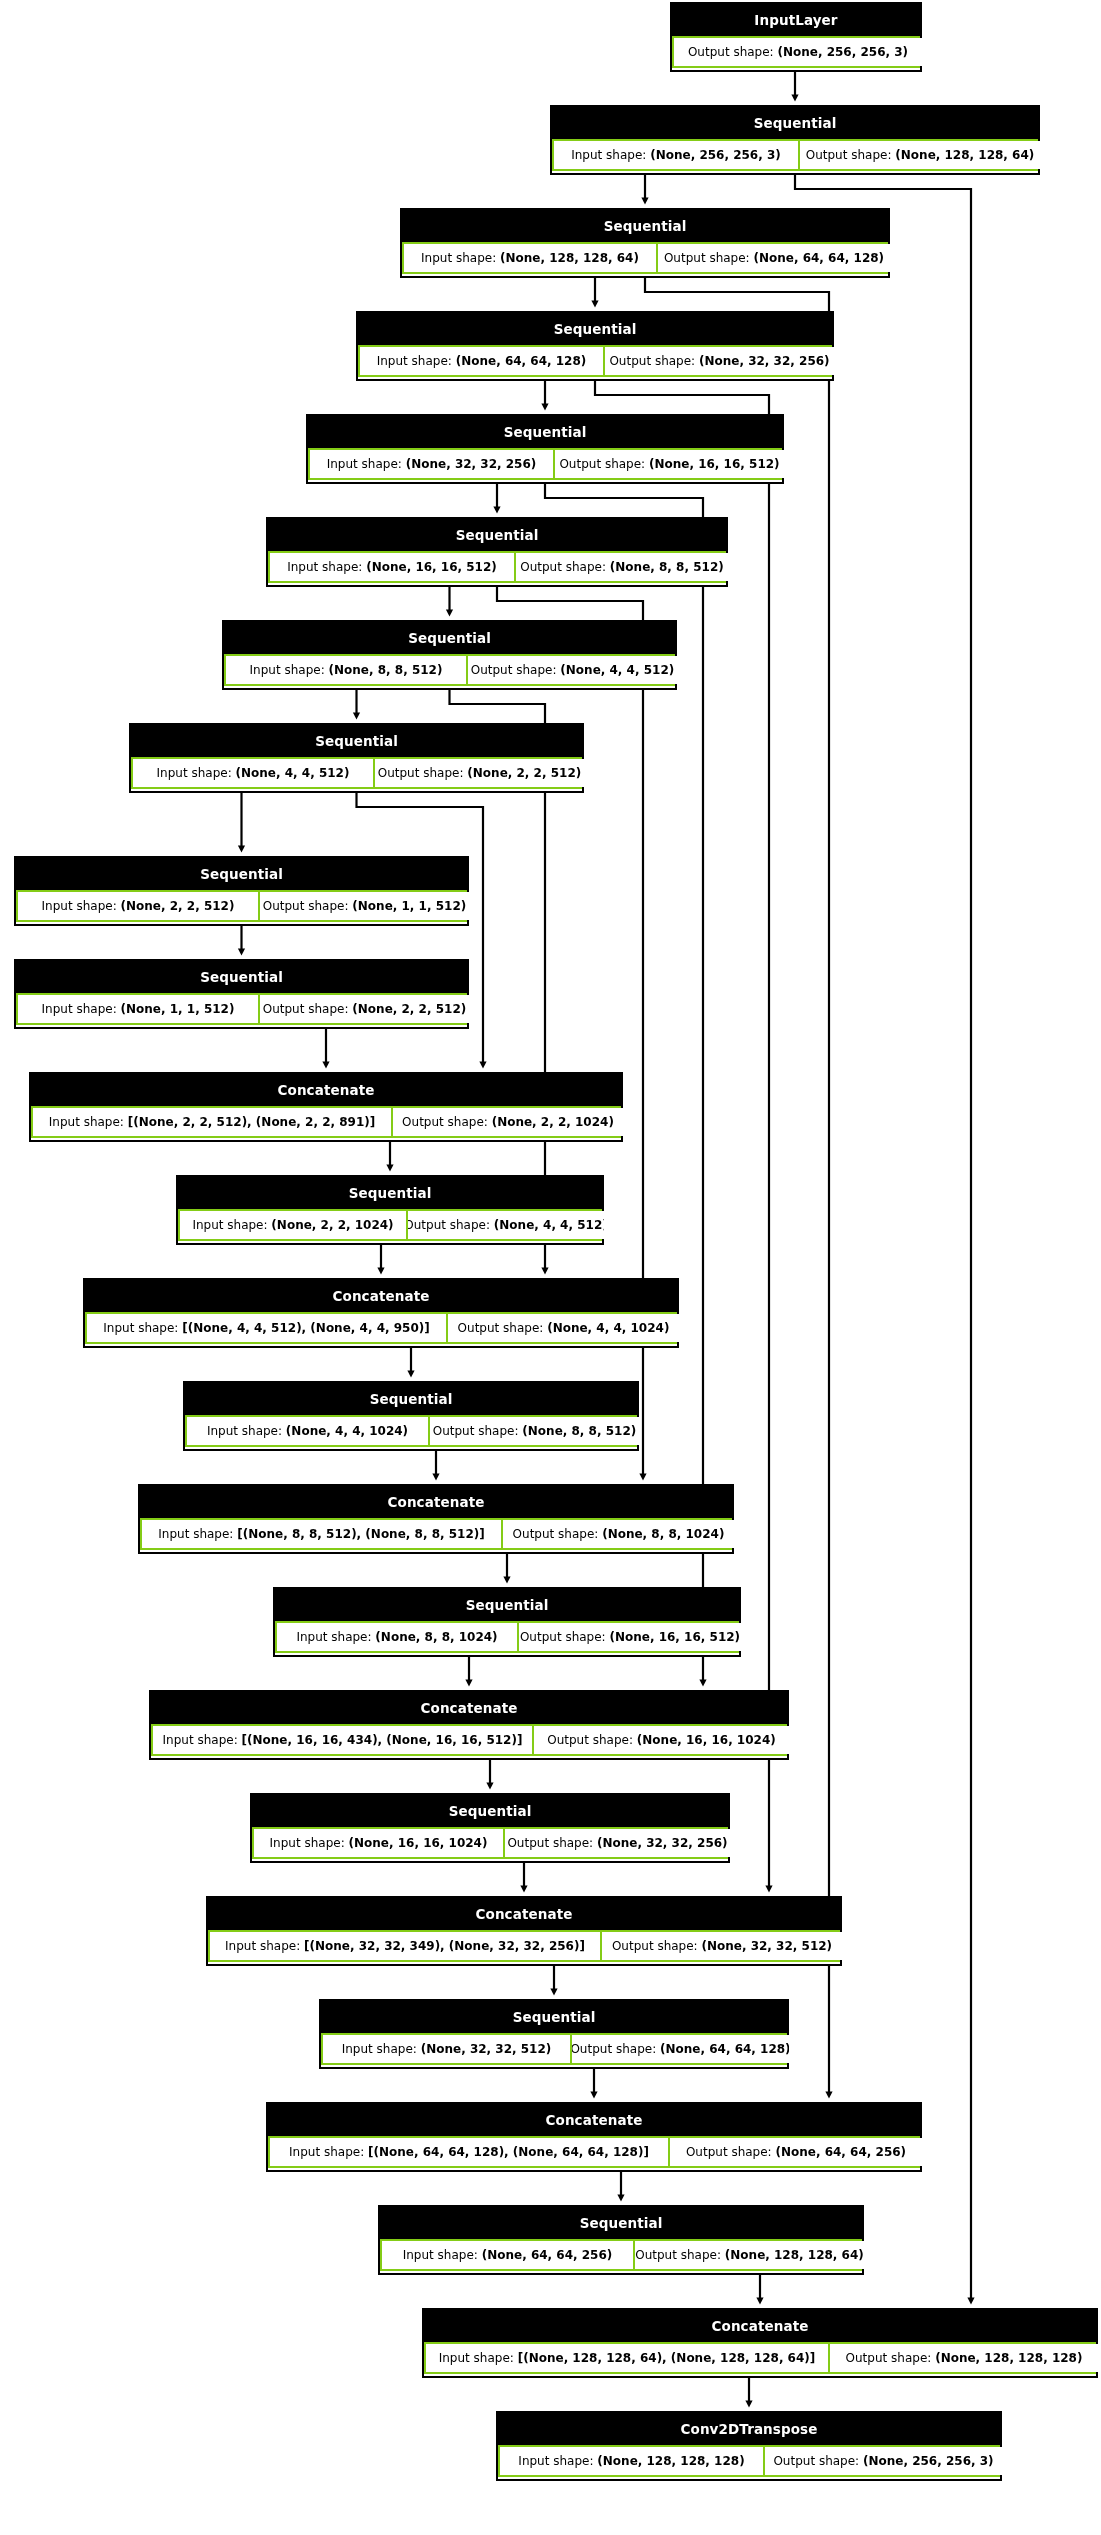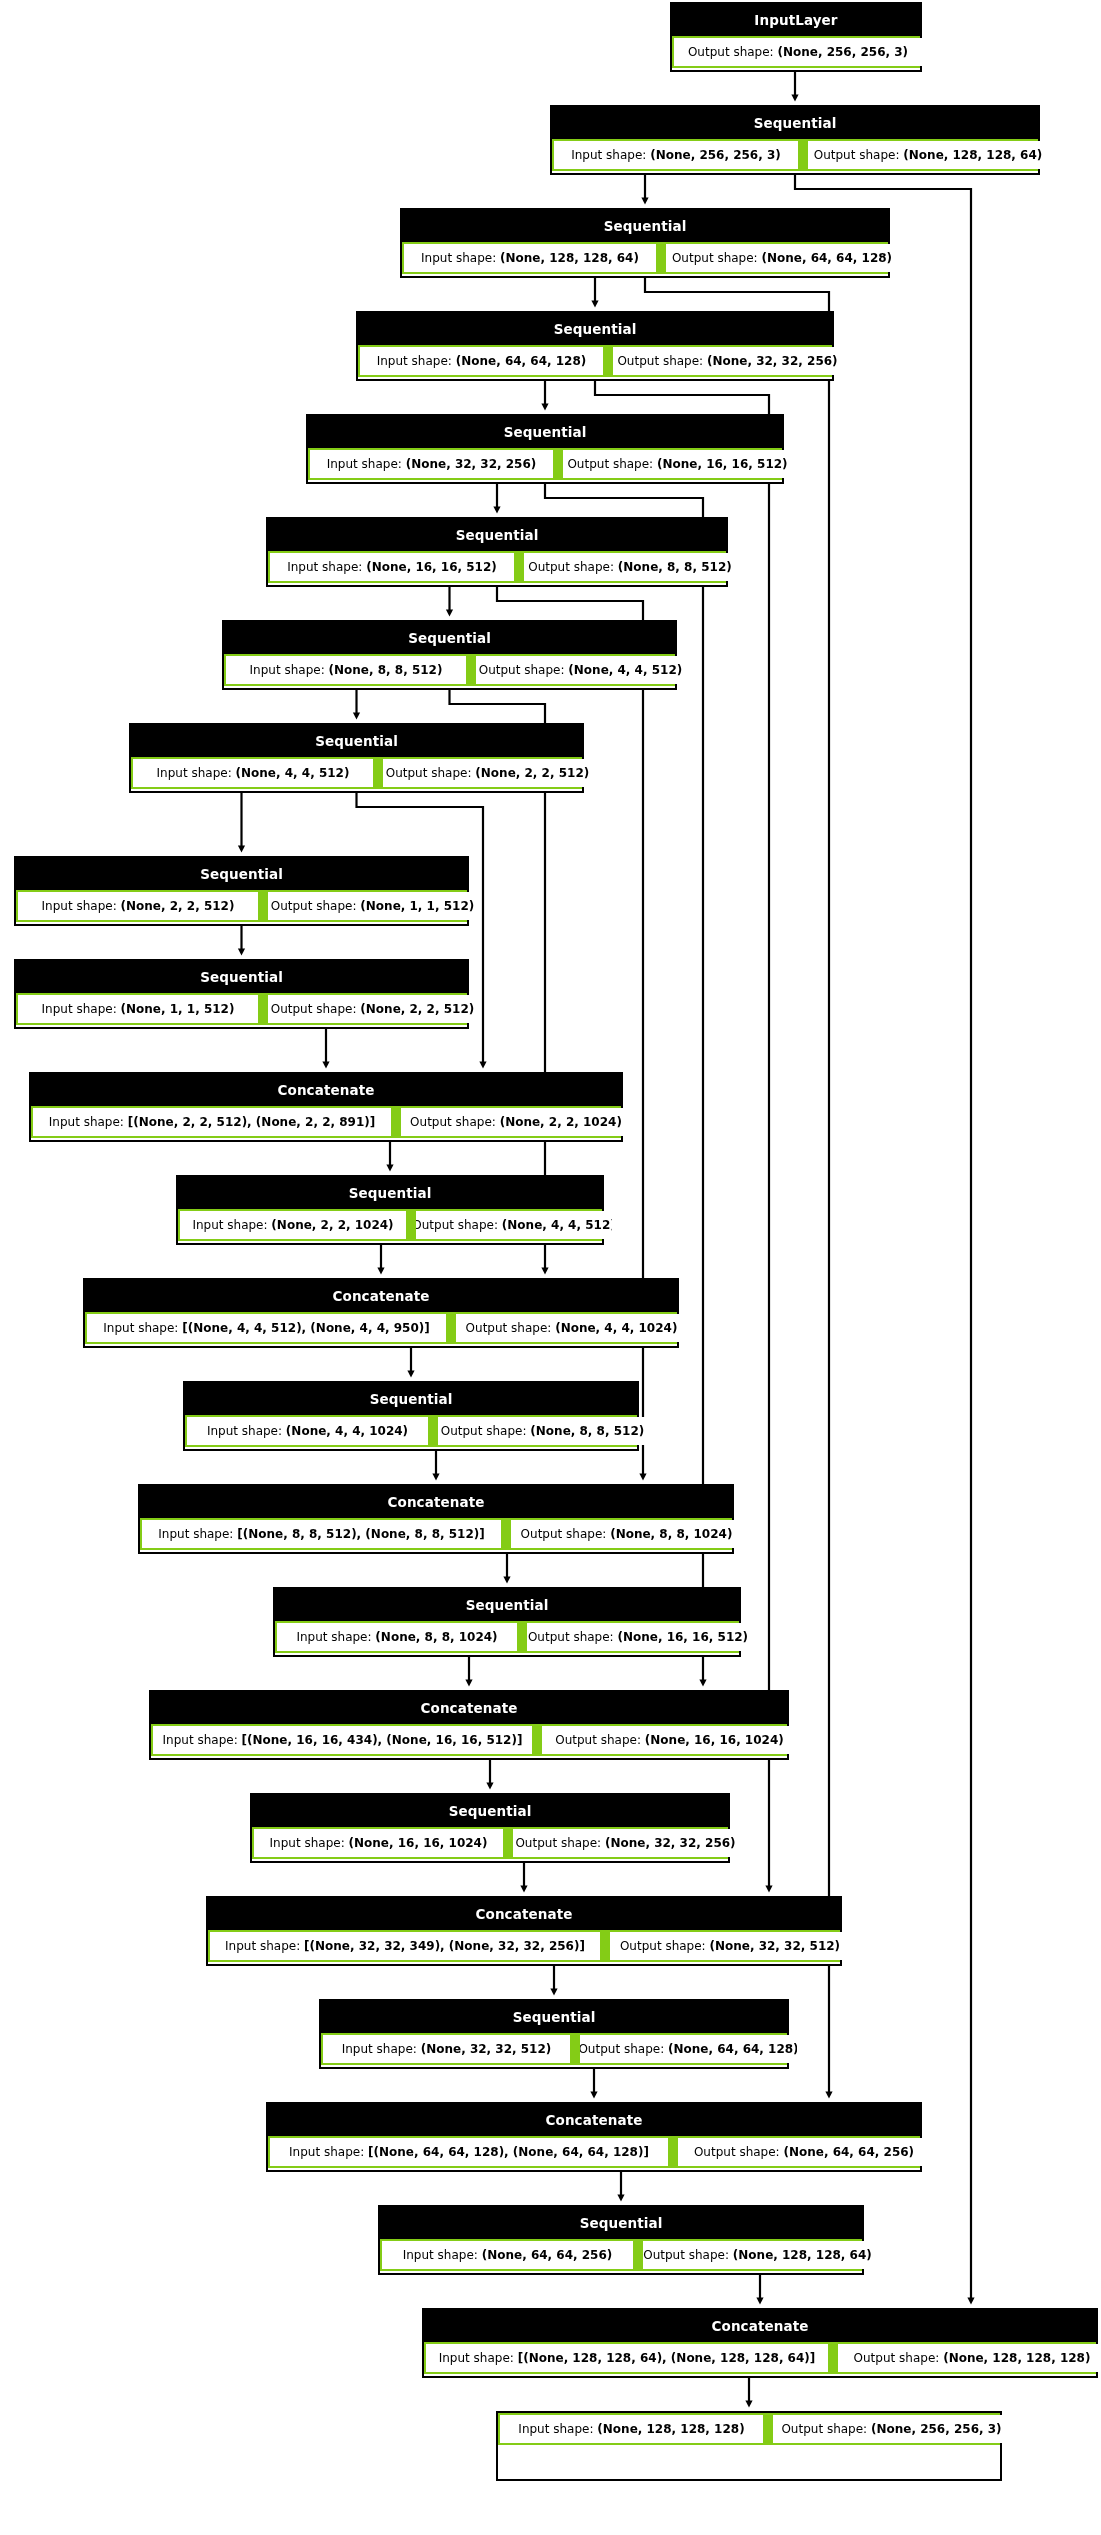--- a/index.html
+++ b/index.html
@@ -57,21 +57,21 @@
     color: #000000;
     font-size: 12px;
     display: flex;
     align-items: center;
     justify-content: center;
     white-space: nowrap;
     overflow: hidden;
     box-sizing: border-box;
     flex: 0 0 auto;
   }
-  .cell.in { margin-right: 10px; }
+  .cell.in { margin-right: 2px; }
   .cell b { font-weight: bold; }
   .cell .lbl { font-weight: normal; }
   .single .cell { width: 100%; margin-right: 0; }
 </style>
 </head>
 <body>
 
 <div id="canvas">
   <svg id="edges" viewBox="0 0 1101 2535">
     <defs>
@@ -402,20 +402,21 @@
             <span class="lbl">Input shape:&nbsp;</span>
             <b>[(None, 128, 128, 64), (None, 128, 128, 64)]</b>
           </div>
           <div class="cell out" style="width: 268px;">
             <span class="lbl">Output shape:&nbsp;</span>
             <b>(None, 128, 128, 128)</b>
           </div>
         </div>
       </div>
       <div class="node" style="left: 487px; top: 2411px; width: 506px; height: 70px;">
+        <div class="node-title">Conv2DTranspose</div>
         <div class="node-body">
           <div class="cell in" style="width: 263px;">
             <span class="lbl">Input shape:&nbsp;</span>
             <b>(None, 128, 128, 128)</b>
           </div>
           <div class="cell out" style="width: 237px;">
             <span class="lbl">Output shape:&nbsp;</span>
             <b>(None, 256, 256, 3)</b>
           </div>
         </div>

